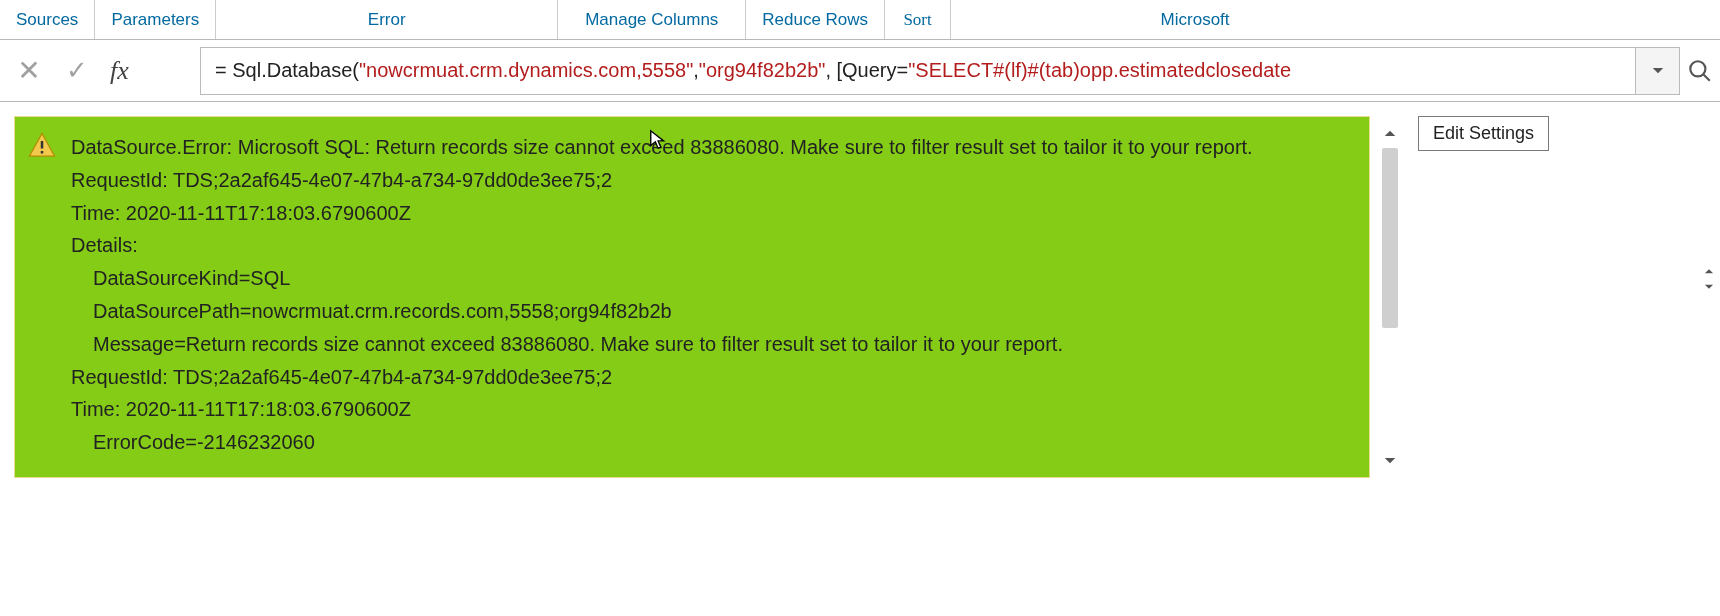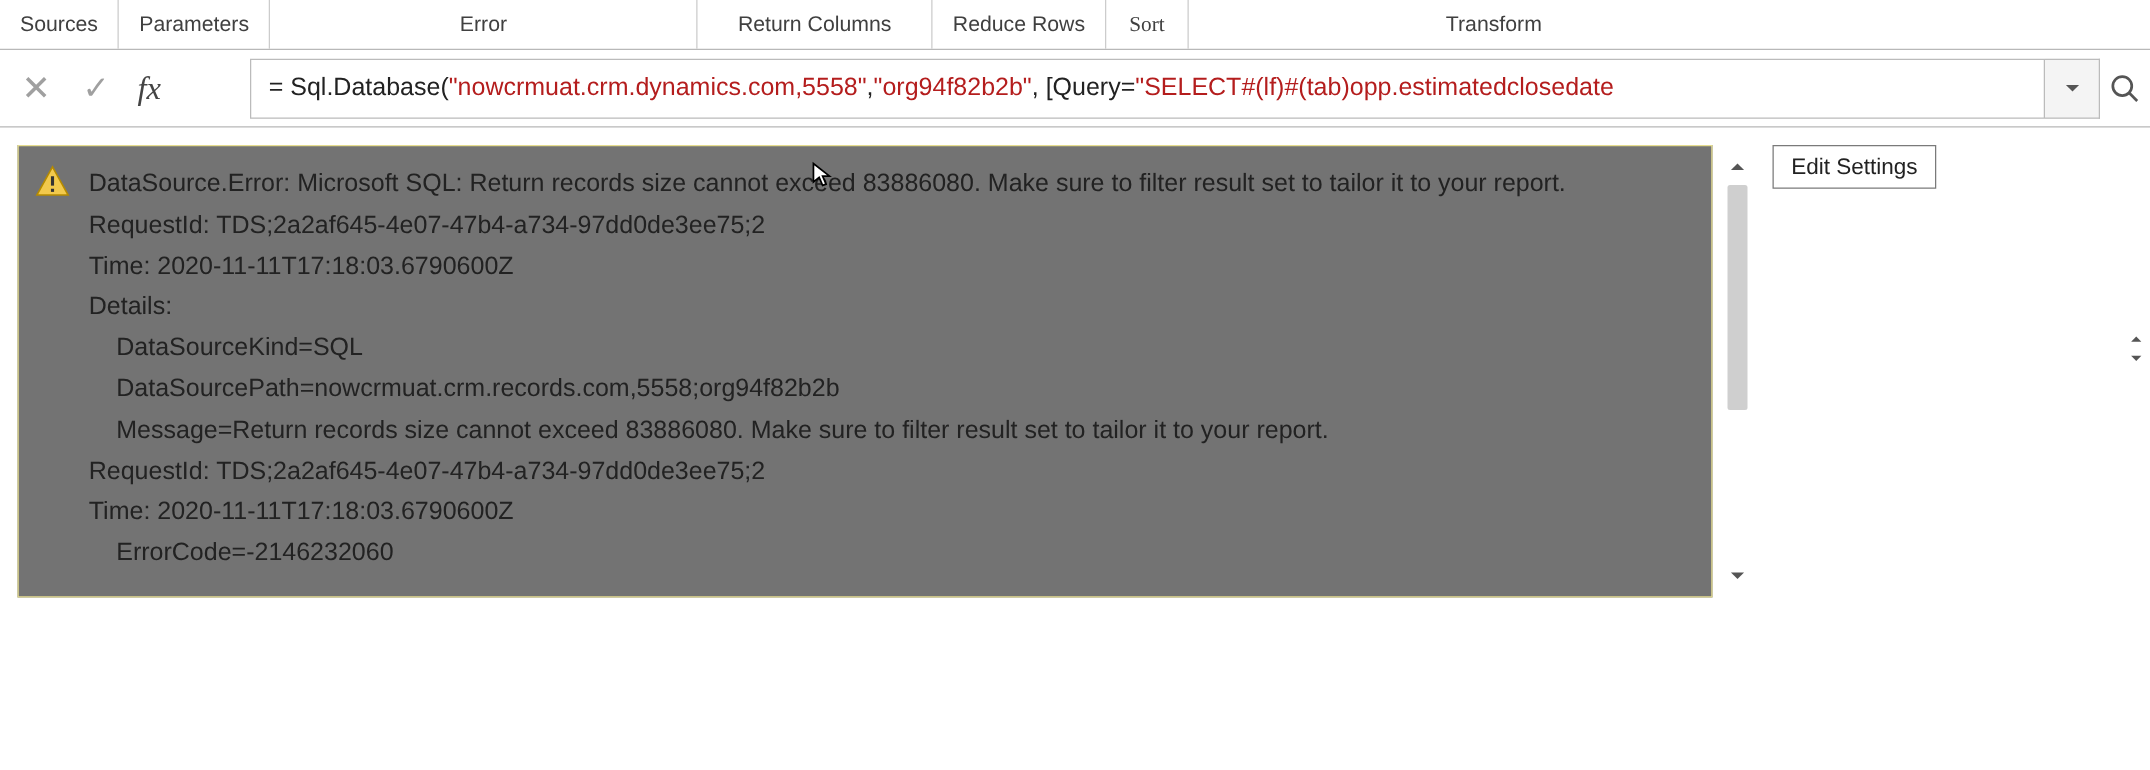--- a/index.html
+++ b/index.html
@@ -1,20 +1,20 @@
 <!DOCTYPE html>
 <html><head>
 <meta charset="utf-8">
 <style>
   * { box-sizing: border-box; margin: 0; padding: 0; }
   body { font-family: "Segoe UI", Tahoma, sans-serif; font-size: 17px; color:#222; background:#fff; width:1720px; height:616px; overflow:hidden; }
 
   
   .ribbon { display:flex; height:40px; border-bottom:1px solid #b8b8b8; align-items:stretch; }
-  .ribbon .tab { display:flex; align-items:center; justify-content:center; padding:0 16px; border-right:1px solid #ccc; color:#404040; cursor:default; white-space:nowrap; }
+  .ribbon .tab { display:flex; align-items:center; justify-content:center; padding:0 16px; border-right:1px solid #ccc; color:#0369a1; cursor:default; white-space:nowrap; }
   .ribbon .tab:last-child { border-right:none; }
   .ribbon .tab.sources   { flex:0 0 76px; }
   .ribbon .tab.parameters{ flex:0 0 116px; }
   .ribbon .tab.query     { flex:0 0 342px; }
   .ribbon .tab.managecols{ flex:0 0 188px; }
   .ribbon .tab.reduce    { flex:0 0 136px; }
   .ribbon .tab.sort      { flex:0 0 66px;font-family:Liberation Serif, serif; }
   .ribbon .tab.transform { flex:0 0 488px; }
   .ribbon .tab.combine   { flex:1 1 auto; }
 
@@ -27,21 +27,21 @@
   .fx { font-style:italic; font-family:"Cambria Math","Times New Roman",serif; font-size:26px; color:#444;}
   .formula-input { flex:1; height:48px; border:1px solid #bbb; padding:0 14px; display:flex; align-items:center; font-family:Liberation Sans, sans-serif; font-size:20px; color:#222; white-space:nowrap; overflow:hidden;}
   .formula-input .str { color:#b41d1d; }
   .chev-btn { width:44px; height:48px; border:1px solid #bbb; border-left:none; display:flex; align-items:center; justify-content:center; background:#f4f4f4;}
   .chev-btn svg { width:18px; height:18px; fill:#555;}
   .search-ic { width:40px; display:flex; align-items:center; justify-content:center; color:#555;}
   .search-ic svg { width:26px; height:26px; fill:none; stroke:#555; stroke-width:2;}
 
   
   .panel-wrap { padding:14px 14px 0 14px; display:flex; gap:6px;}
-  .error-panel { position:relative; flex:0 0 1356px; background:#737373; border:1px solid #e6dd8f; padding:14px 18px 18px 56px; font-size:20px; line-height:1.64; color:#222;}
+  .error-panel { position:relative; flex:0 0 1356px; background:#84cc16; border:1px solid #e6dd8f; padding:14px 18px 18px 56px; font-size:20px; line-height:1.64; color:#222;}
   .error-panel .warn-ic { position:absolute; left:12px; top:14px; width:30px; height:30px;}
   .error-panel .indent { padding-left:22px; }
 
   .scroll-col { flex:0 0 28px; display:flex; flex-direction:column; justify-content:space-between; align-items:center; padding:6px 0;}
   .scroll-col .arrow { width:22px; height:22px; display:flex; align-items:center; justify-content:center;}
   .scroll-col .arrow svg{ width:18px; height:18px; fill:#555;}
   .scroll-col .thumb { width:16px; height:180px; background:#cfcfcf; border-radius:2px; margin-top:4px;}
 
   .right-col { flex:1; padding-left:8px; }
   .edit-btn { border:1px solid #7a7a7a; background:#fff; padding:6px 14px; font-size:18px; color:#222; cursor:pointer;}
@@ -51,24 +51,24 @@
 
   .cursor-img { position:absolute; left:648px; top:129px; width:22px; height:22px; pointer-events:none;}
 </style>
 </head>
 <body>
 
 <div class="ribbon">
   <div class="tab sources">Sources</div>
   <div class="tab parameters">Parameters</div>
   <div class="tab query">Error</div>
-  <div class="tab managecols">Return Columns</div>
+  <div class="tab managecols">Manage Columns</div>
   <div class="tab reduce">Reduce Rows</div>
   <div class="tab sort">Sort</div>
-  <div class="tab transform">Transform</div>
+  <div class="tab transform">Microsoft</div>
 </div>
 
 <div class="formula-row">
   <div class="formula-btns">
     <div class="fbtn cancel">✕</div>
     <div class="fbtn accept">✓</div>
     <div class="fx">fx</div>
   </div>
   <div class="formula-input">
     <span>= Sql.Database(</span>

